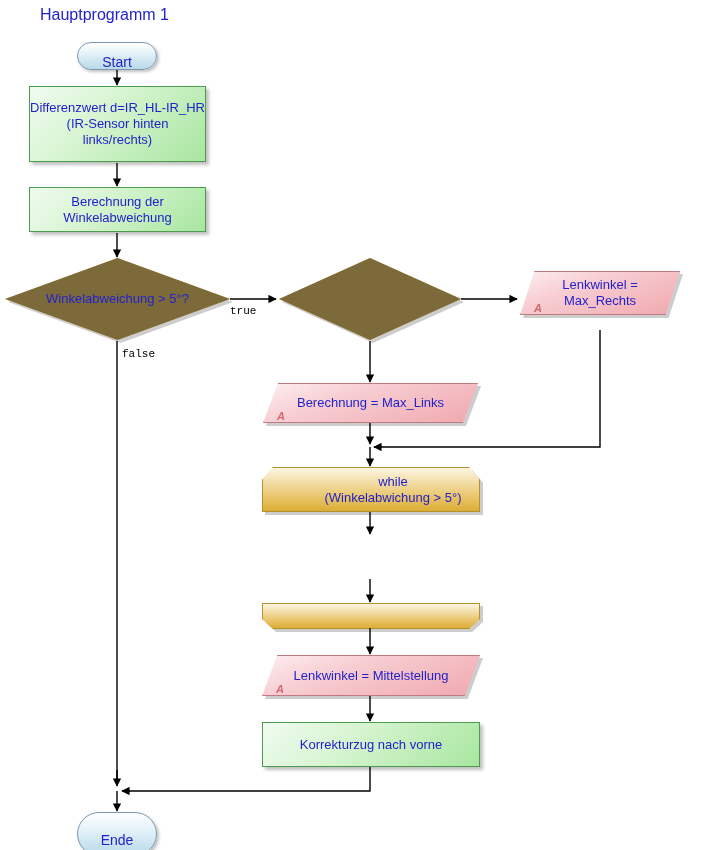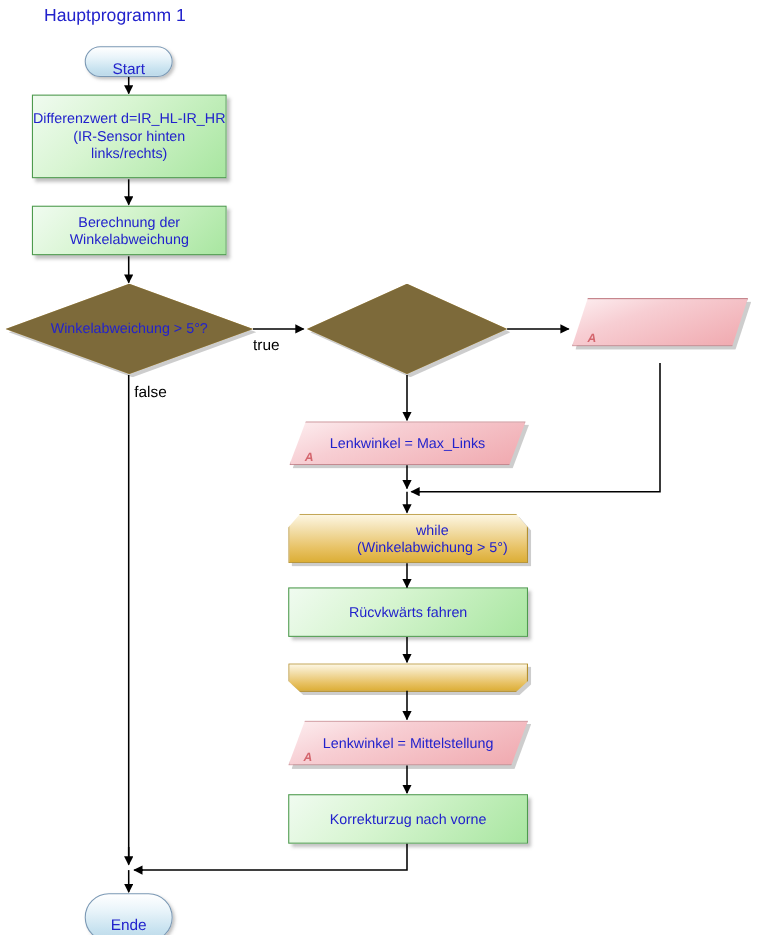--- a/index.html
+++ b/index.html
@@ -141,23 +141,23 @@
   #connectors {
     position: absolute;
     left: 0; top: 0;
     width: 701px;
     height: 850px;
     z-index: 5;
     pointer-events: none;
   }
   .edge-label {
     position: absolute;
-    font-size: 14px;
+    font-size: 11px;
     color: #000000;
-    font-family: Liberation Sans, sans-serif;
+    font-family: Liberation Mono, monospace;
     z-index: 6;
     white-space: nowrap;
   }
 </style>
 </head>
 <body>
 
 <div id="canvas">
 
   <div class="title">Hauptprogramm 1</div>
@@ -234,39 +234,38 @@
   <div class="node decision" style="left:279px; top:258px; width:182px; height:82px;">
     <div class="dia-shadow"></div>
     <div class="dia-shape"></div>
     <div class="dia-edge"></div>
   </div>
 
   <div class="node io" style="left:520px; top:271px; width:160px; height:44px;">
     <div class="io-shadow" style="clip-path: polygon(9% 0%, 100% 0%, 91% 100%, 0% 100%);"></div>
     <div class="io-shape" style="clip-path: polygon(9% 0%, 100% 0%, 91% 100%, 0% 100%);"></div>
     <div class="io-a">A</div>
+    <div class="node-text">Lenkwinkel =
+Max_Rechts</div>
   </div>
 
   <div class="node io" style="left:263px; top:383px; width:215px; height:40px;">
     <div class="io-shadow" style="clip-path: polygon(7% 0%, 100% 0%, 93% 100%, 0% 100%);"></div>
     <div class="io-shape" style="clip-path: polygon(7% 0%, 100% 0%, 93% 100%, 0% 100%);"></div>
     <div class="io-a">A</div>
-    <div class="node-text">Lenkwinkel = Max_Links</div>
+    <div class="node-text">Berechnung = Max_Links</div>
   </div>
 
   <div class="node loopstart" style="left:262px; top:467px; width:218px; height:45px;">
     <div class="lp-shadow" style="clip-path: polygon(5% 0%, 95% 0%, 100% 28%, 100% 100%, 0% 100%, 0% 28%);"></div>
     <div class="lp-shape" style="clip-path: polygon(5% 0%, 95% 0%, 100% 28%, 100% 100%, 0% 100%, 0% 28%);"></div>
     <div class="node-text">while
 (Winkelabwichung &gt; 5°)</div>
   </div>
 
-  <div class="node process" style="left:262px; top:534px; width:218px; height:45px;">
-    <div class="node-text">Rücvkwärts fahren</div>
-  </div>
 
   <div class="node loopend" style="left:262px; top:603px; width:218px; height:26px;">
     <div class="lp-shadow" style="clip-path: polygon(0% 0%, 100% 0%, 100% 62%, 95% 100%, 5% 100%, 0% 62%);"></div>
     <div class="lp-shape" style="clip-path: polygon(0% 0%, 100% 0%, 100% 62%, 95% 100%, 5% 100%, 0% 62%);"></div>
     <div class="node-text"></div>
   </div>
 
   <div class="node io" style="left:262px; top:655px; width:218px; height:41px;">
     <div class="io-shadow" style="clip-path: polygon(7% 0%, 100% 0%, 93% 100%, 0% 100%);"></div>
     <div class="io-shape" style="clip-path: polygon(7% 0%, 100% 0%, 93% 100%, 0% 100%);"></div>

